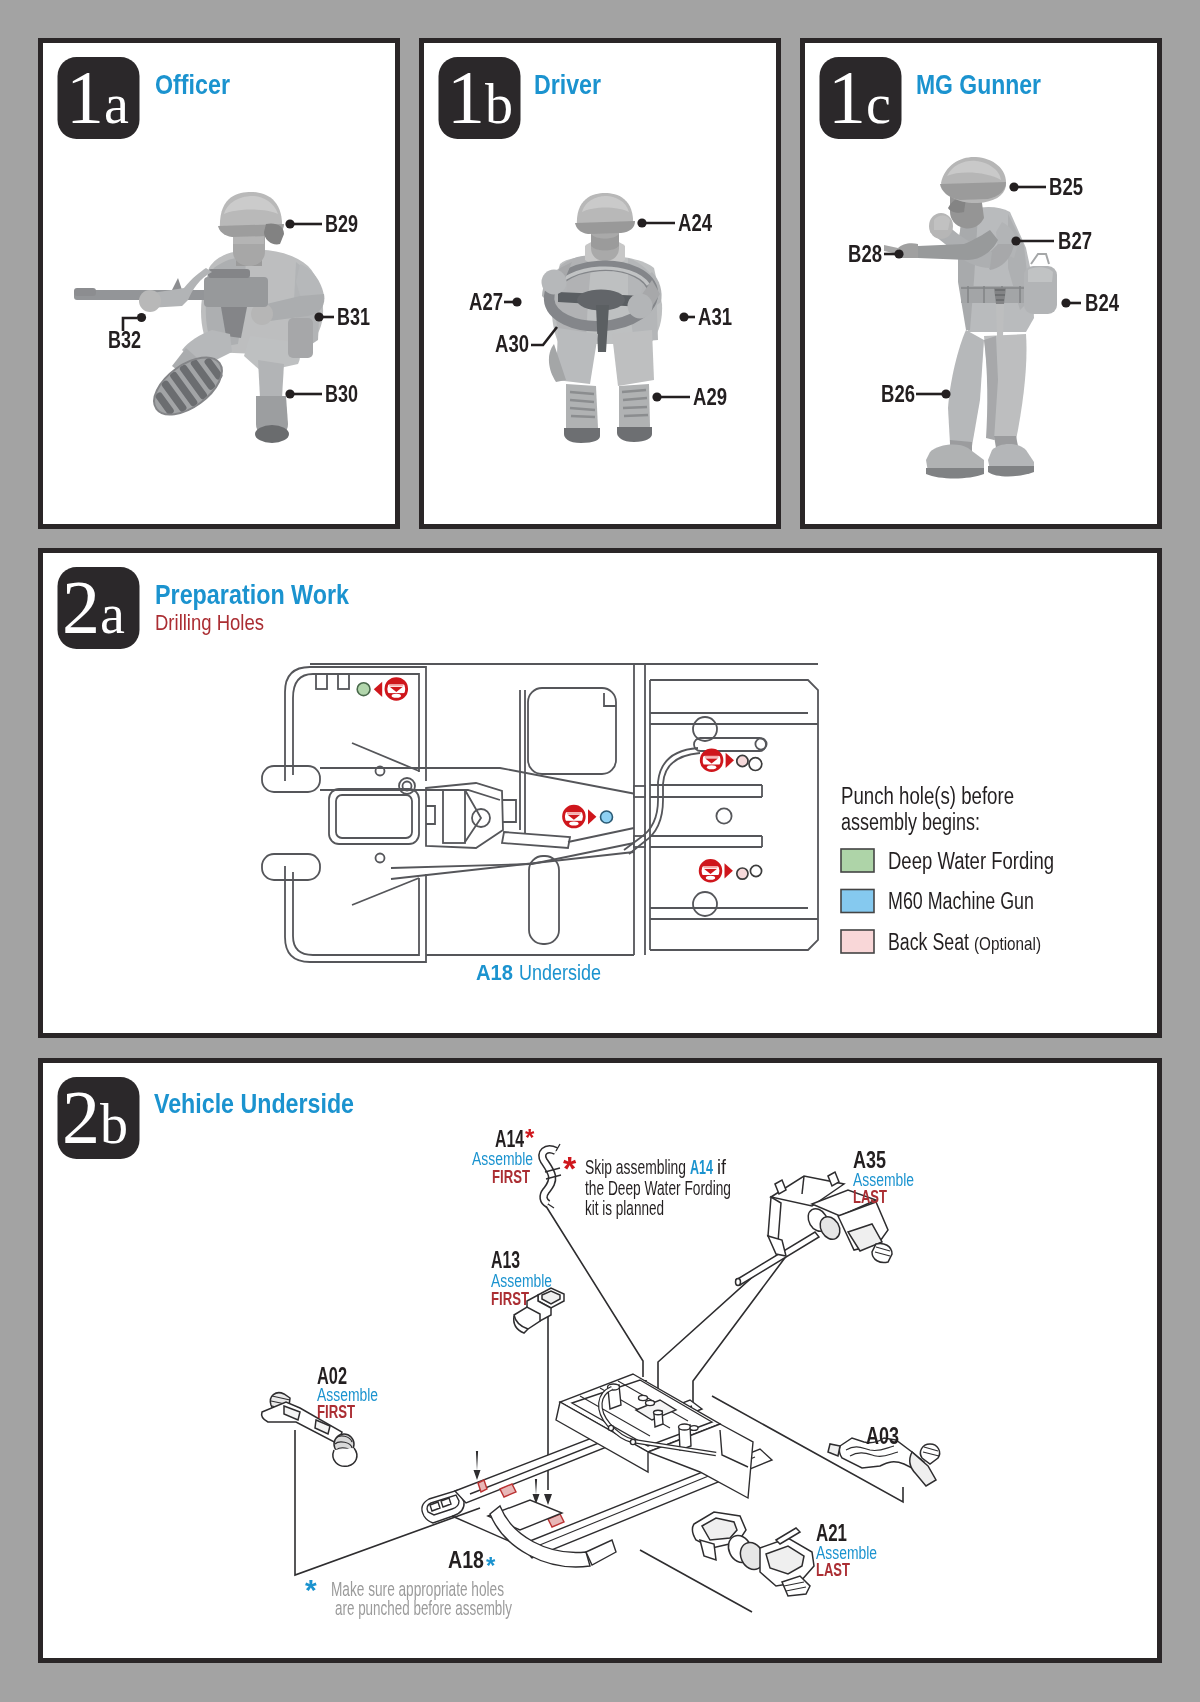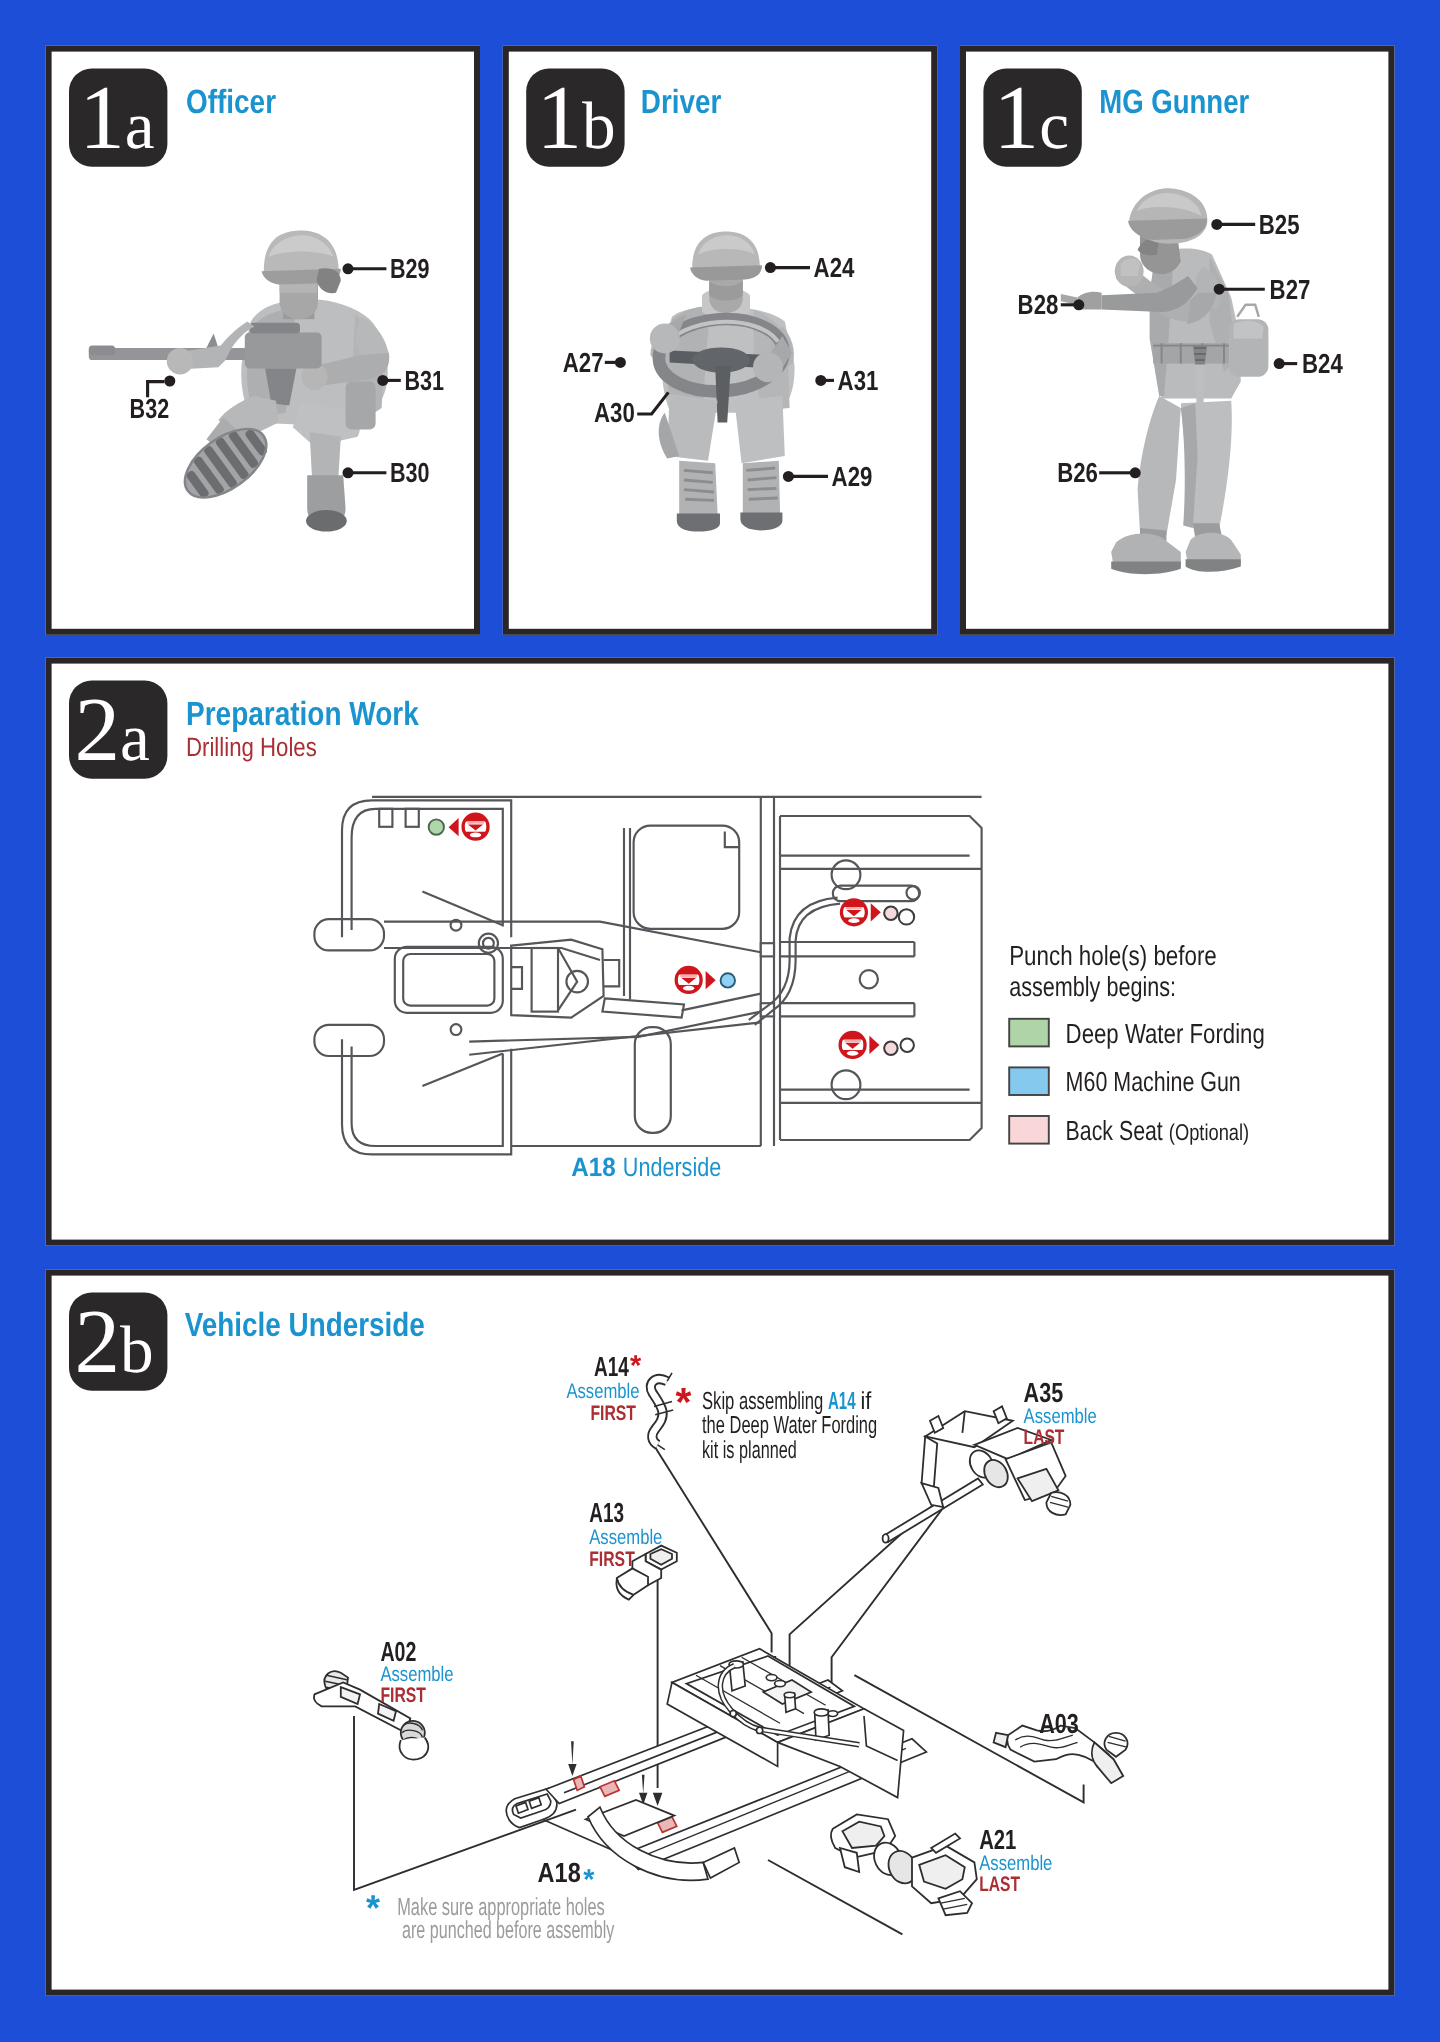--- a/index.html
+++ b/index.html
@@ -1,16 +1,16 @@
 <!DOCTYPE html>
 <html><head>
 <meta charset="utf-8">
 <style>
 html,body{margin:0;padding:0;background:#fff;}
-#page{position:relative;width:1200px;height:1702px;background:#1d4ed8;font-family:"Liberation Sans",sans-serif;overflow:hidden;}
+#page{position:relative;width:1200px;height:1702px;background:#a3a3a3;font-family:"Liberation Sans",sans-serif;overflow:hidden;}
 .panel{position:absolute;border:5px solid #2a2627;background:#fff;box-sizing:border-box;}
 svg{position:absolute;left:0;top:0;}
 text{font-family:"Liberation Sans",sans-serif;}
 .ser{font-family:"Liberation Serif",serif;}
 </style>
 </head>
 <body>
 <div id="page">
   <div class="panel" style="left:38px;top:38px;width:362px;height:491px;"></div>
   <div class="panel" style="left:419px;top:38px;width:362px;height:491px;"></div>

